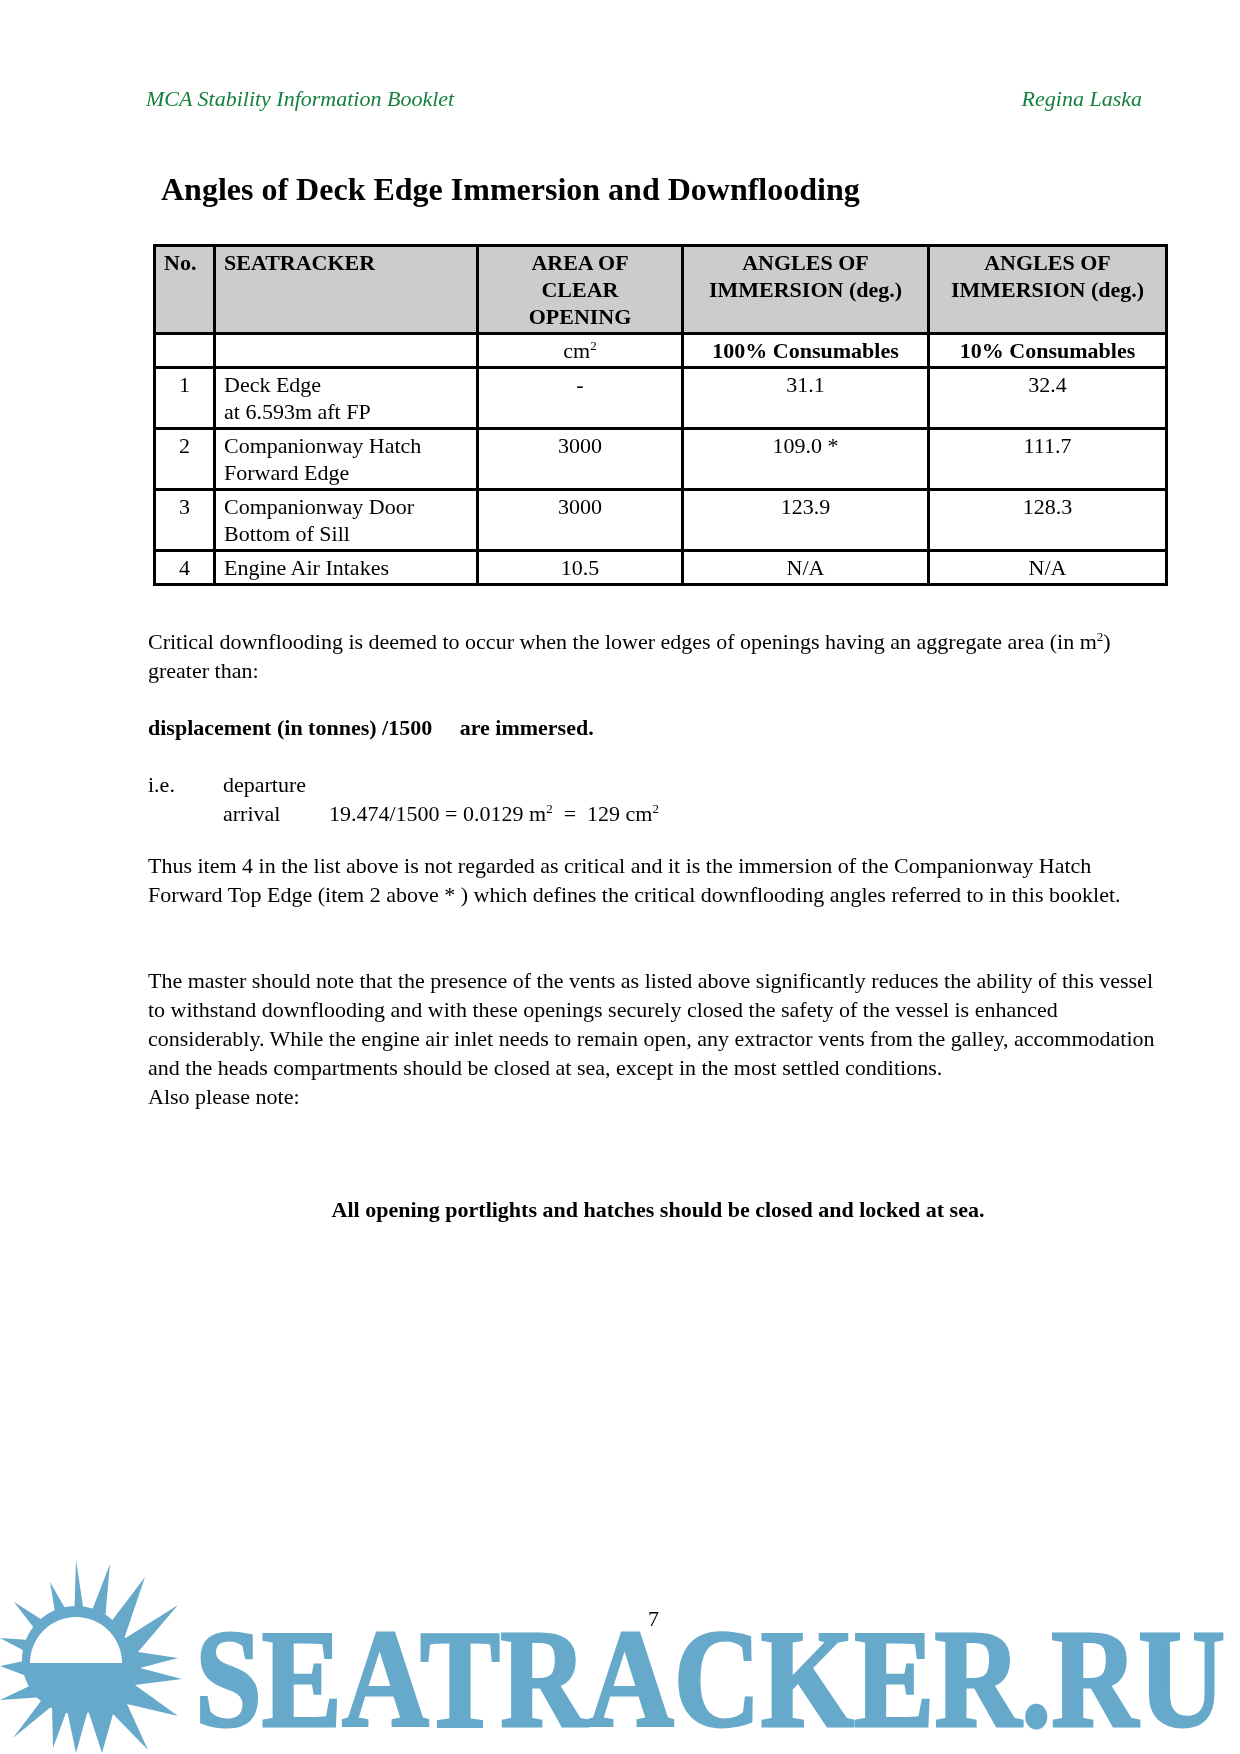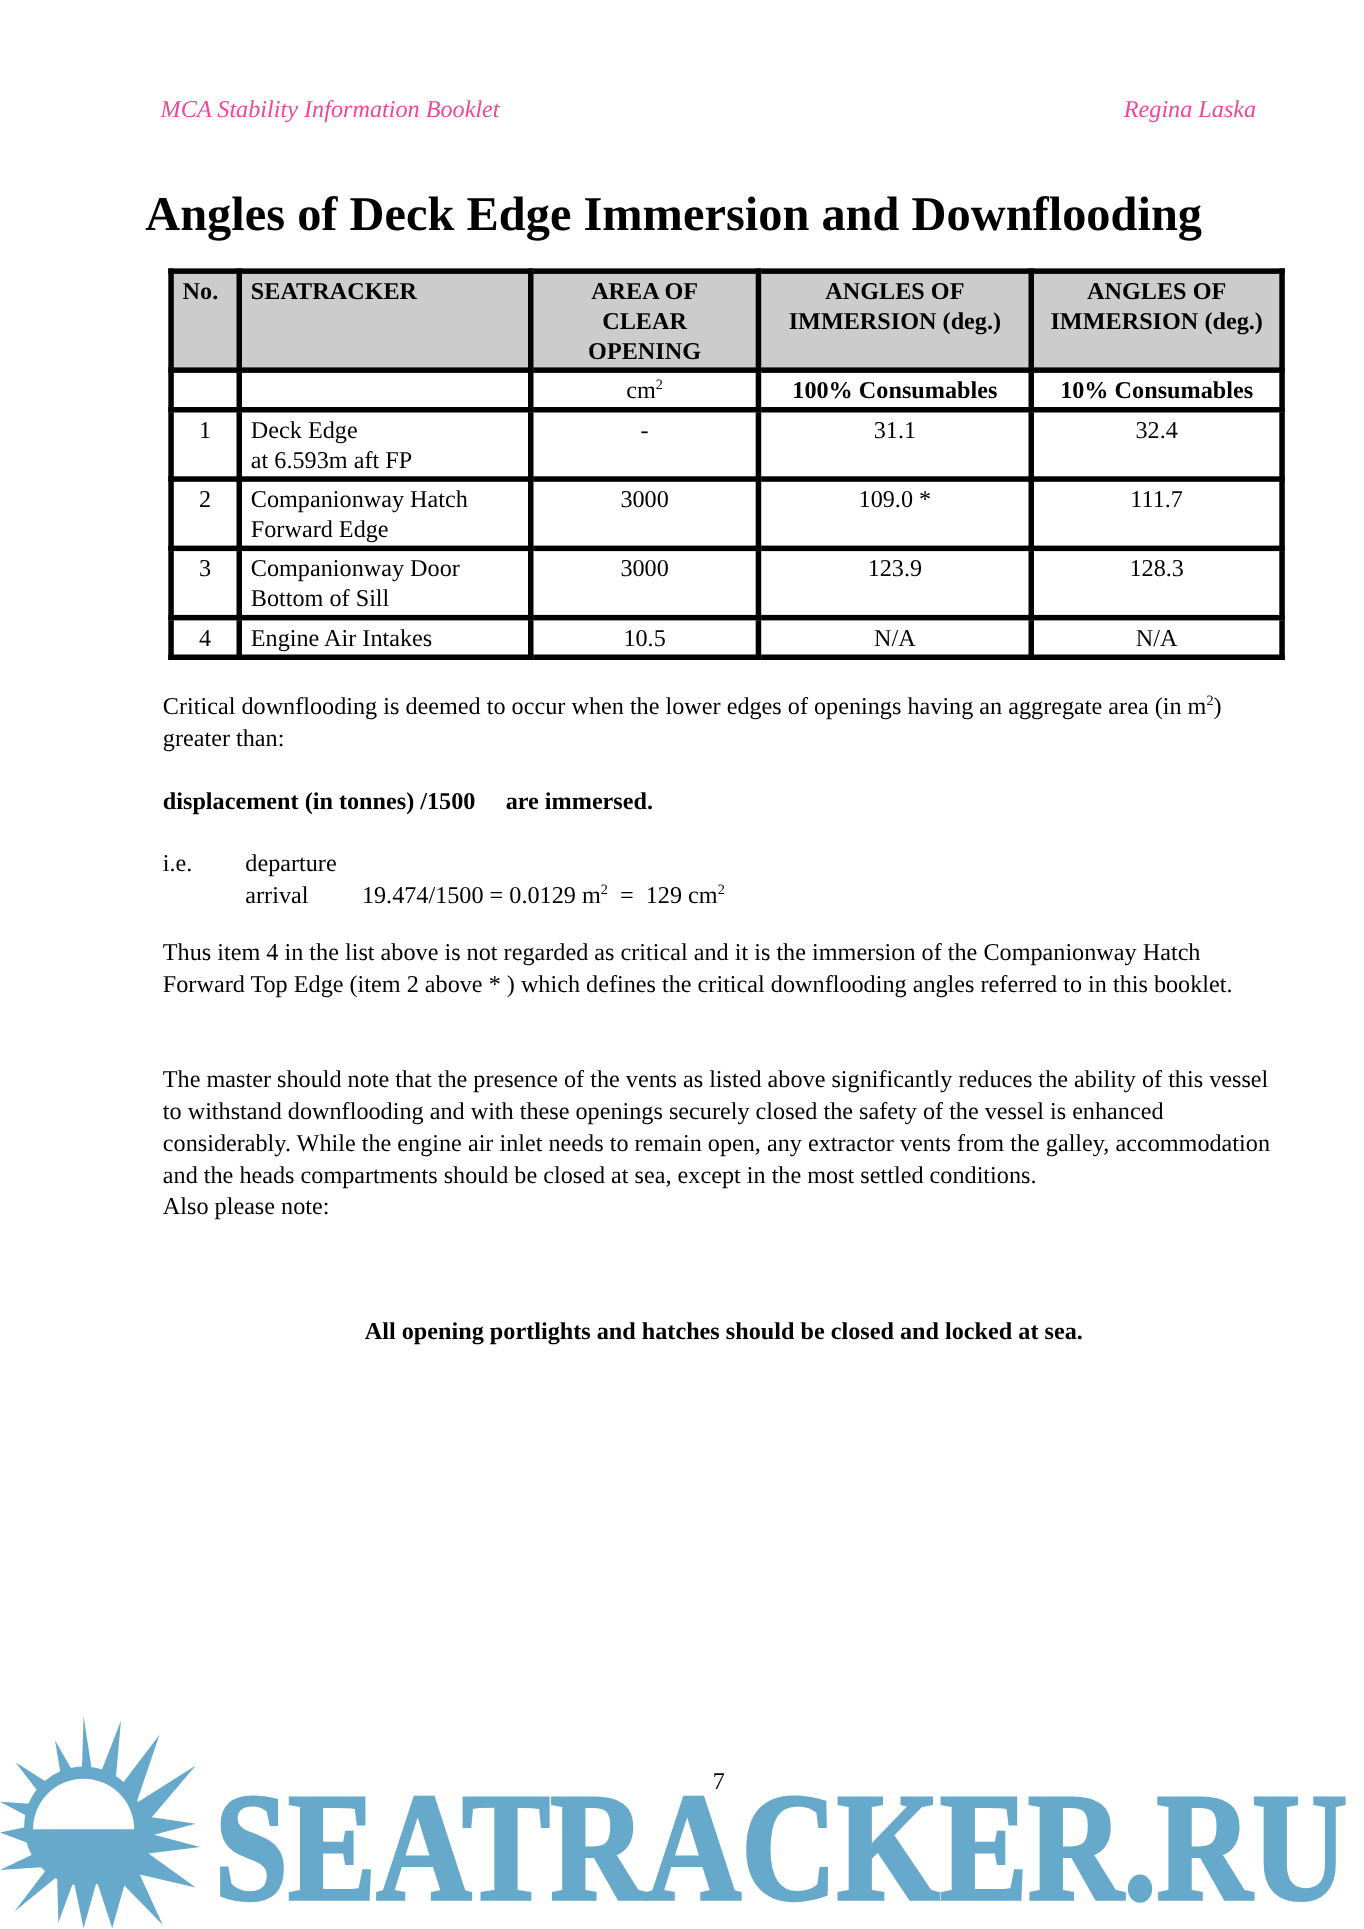--- a/index.html
+++ b/index.html
@@ -1,29 +1,29 @@
 <!DOCTYPE html>
 <html><head>
 <meta charset="utf-8">
 <style>
   html, body { margin: 0; padding: 0; background: #ffffff; }
   body { width: 1240px; height: 1754px; position: relative; overflow: hidden;
          font-family: "Liberation Serif", "DejaVu Serif", serif; color: #000; }
   .header-left, .header-right {
-    position: absolute; top: 86px; font-style: italic; font-size: 22px; color: #ec4899;
+    position: absolute; top: 86px; font-style: italic; font-size: 22px; color: #15803d;
   }
   .header-left { left: 146px; }
   .header-right { right: 98px; }
-  .title { position: absolute; left: 132px; top: 173px; font-size: 44px; font-weight: bold; margin: 0; line-height: 1; }
+  .title { position: absolute; left: 161px; top: 173px; font-size: 32px; font-weight: bold; margin: 0; line-height: 1; }
   table.dtable {
     position: absolute; left: 153px; top: 244px; width: 1015px;
     border-collapse: collapse; font-size: 22px;
   }
   table.dtable td, table.dtable th {
-    border: 5px solid #000000; vertical-align: top; padding: 2px 8px; line-height: 27px;
+    border: 3px solid #000000; vertical-align: top; padding: 2px 8px; line-height: 27px;
   }
   table.dtable th { background: #cccccc; font-weight: bold; text-align: center; height: 80px; }
   table.dtable th.left { text-align: left; }
   .c-no { width: 41px; }
   .c-desc { width: 244px; }
   .c-area { width: 186px; }
   .c-a100 { width: 227px; }
   .center { text-align: center; }
   .bold { font-weight: bold; }
   sup { font-size: 13px; line-height: 0; vertical-align: 8px; }

